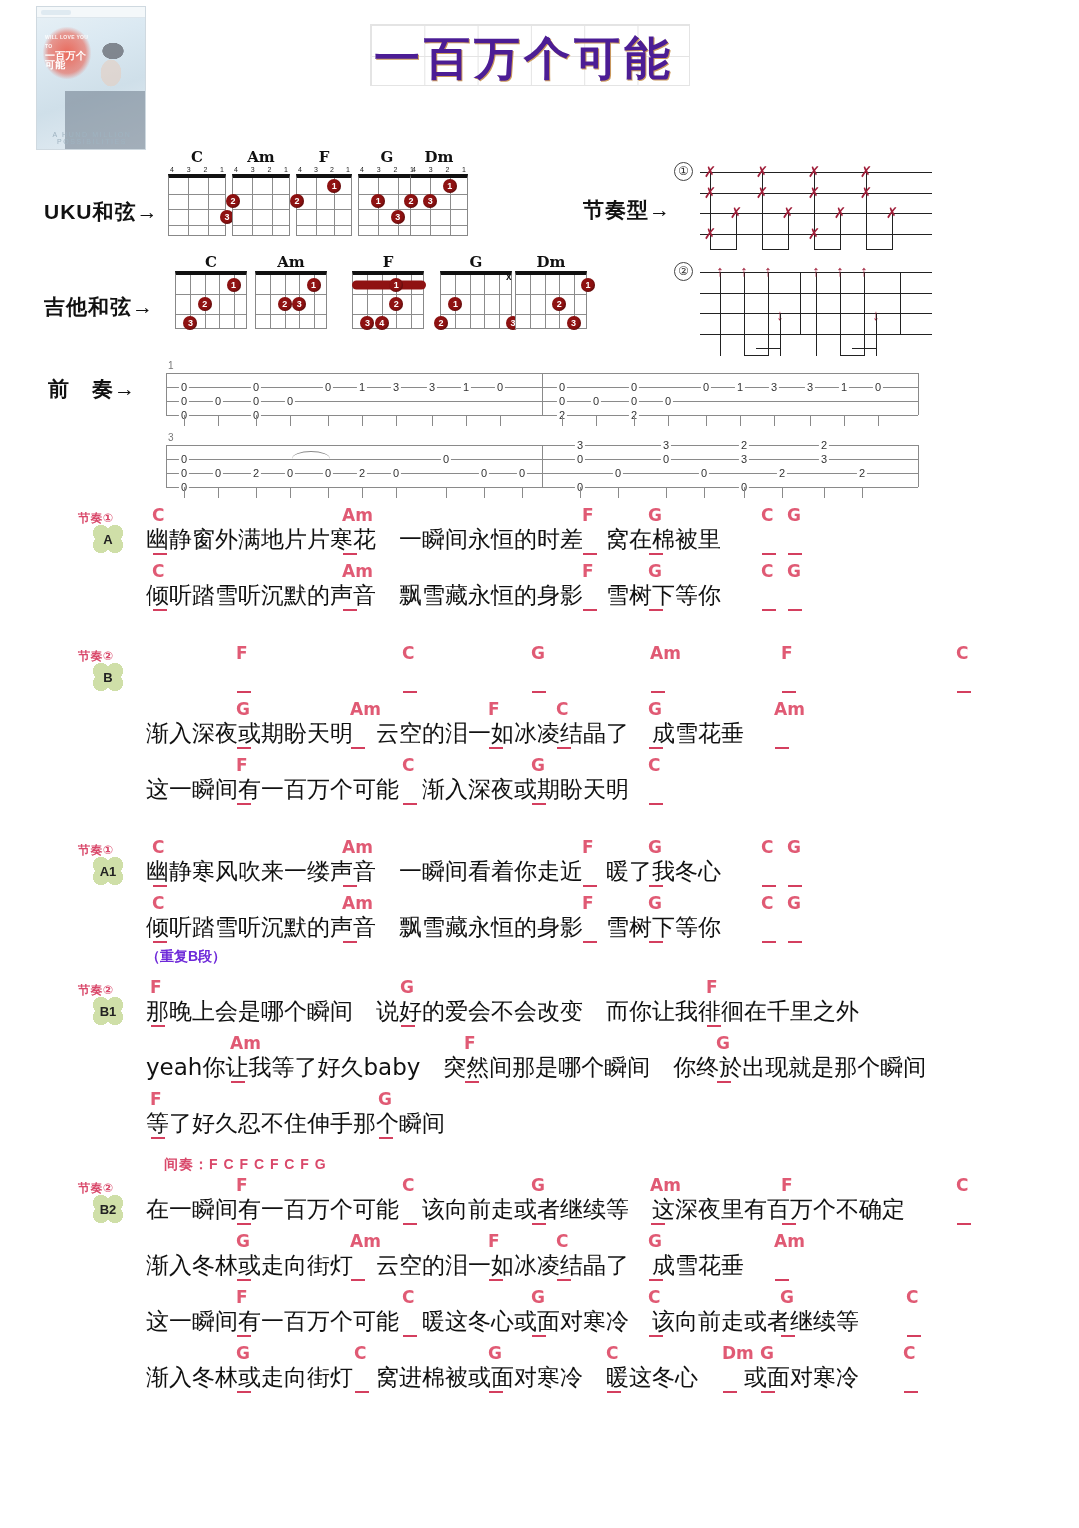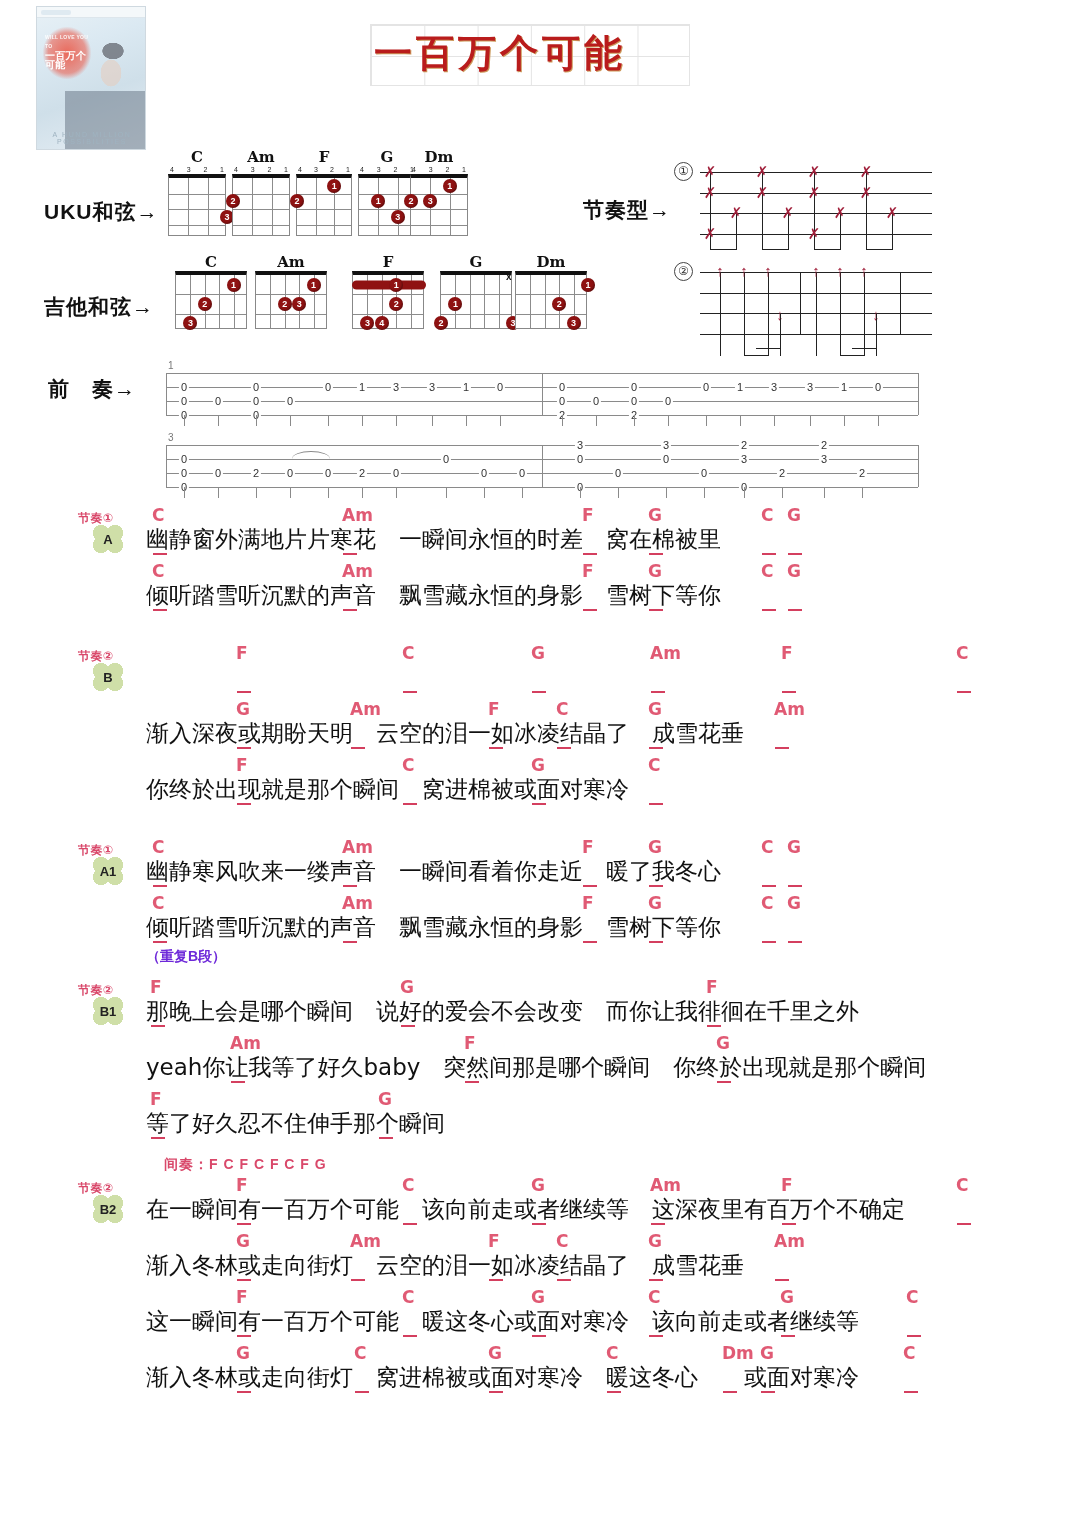--- a/index.html
+++ b/index.html
@@ -40,22 +40,22 @@
     font-size:7.5px; line-height:9px; color:#fff; font-weight:bold; letter-spacing:.3px;
   }
   .aa-foot{
     position:absolute; left:4px; bottom:4px; width:102px; text-align:center;
     font-size:7px; letter-spacing:1.6px; color:#9fb3c0;
   }
 
   .song-title {
     position:absolute; left:374px; top:28px;
     font-family:"DejaVu Serif","Liberation Serif",serif;
-    font-size:38px; font-weight:bold; letter-spacing:4px;
-    color:#b91c1c;
+    font-size:46px; font-weight:bold; letter-spacing:4px;
+    color:#4c1d95;
     -webkit-text-stroke:0px;
     text-shadow: 1px 1px 0 #cc9a5c;
   }
   .title-grid{
     position:absolute; left:370px; top:24px; width:320px; height:62px;
     background-image:
       linear-gradient(to right,#e4e4e4 1px,transparent 1px),
       linear-gradient(to bottom,#e4e4e4 1px,transparent 1px);
     background-size:53.3px 31px;
     border:1px solid #e4e4e4;
@@ -611,21 +611,21 @@
         <div class="chord" style="left: 650px;">G</div>
         <div class="chord" style="left: 776px;">Am</div>
         <div class="uline" style="left: 237px; top: 45px;"></div>
         <div class="uline" style="left: 351px; top: 45px;"></div>
         <div class="uline" style="left: 489px; top: 45px;"></div>
         <div class="uline" style="left: 557px; top: 45px;"></div>
         <div class="uline" style="left: 649px; top: 45px;"></div>
         <div class="uline" style="left: 775px; top: 45px;"></div>
       </div>
       <div class="lyricline" style="top: 112px;">
-        <div class="lyric-text">你终於出现就是那个瞬间　窝进棉被或面对寒冷</div>
+        <div class="lyric-text">这一瞬间有一百万个可能　渐入深夜或期盼天明</div>
         <div class="chord" style="left: 238px;">F</div>
         <div class="chord" style="left: 404px;">C</div>
         <div class="chord" style="left: 533px;">G</div>
         <div class="chord" style="left: 650px;">C</div>
         <div class="uline" style="left: 237px; top: 45px;"></div>
         <div class="uline" style="left: 403px; top: 45px;"></div>
         <div class="uline" style="left: 532px; top: 45px;"></div>
         <div class="uline" style="left: 649px; top: 45px;"></div>
       </div>
     </div>

